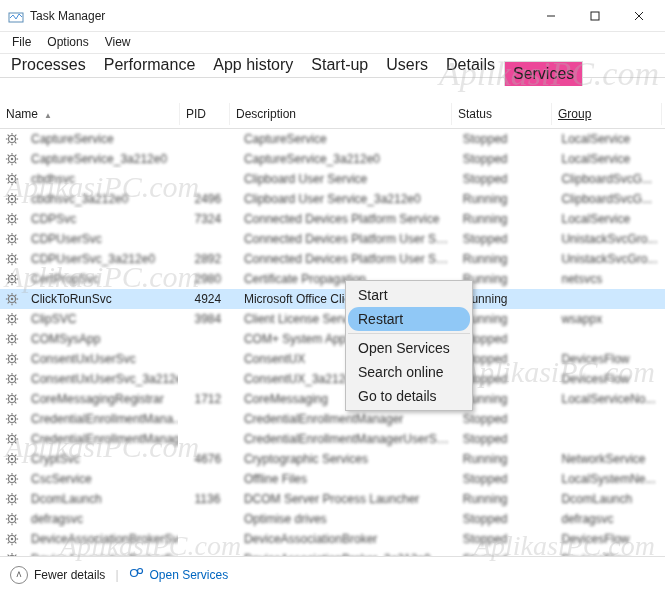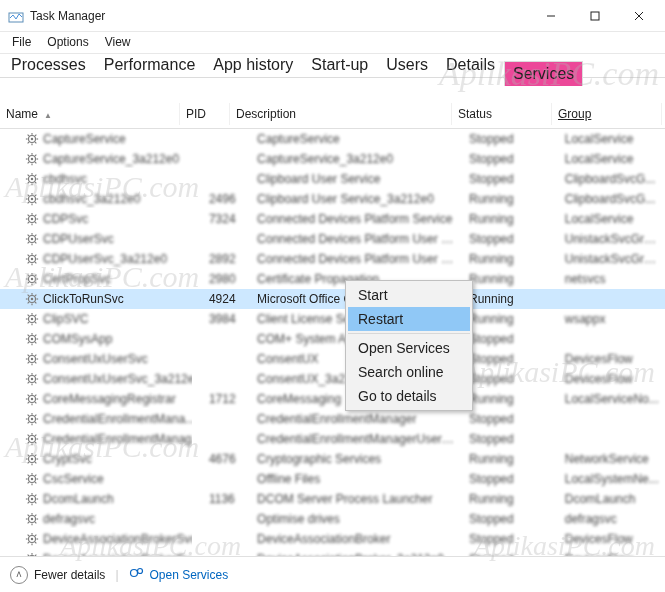--- a/index.html
+++ b/index.html
@@ -99,21 +99,21 @@
   }
   .row.selected {
     background: #cde8ff;
   }
   .row > div {
     padding: 2px 5px;
     white-space: nowrap;
     overflow: hidden;
     text-overflow: ellipsis;
   }
-  .cell-name { width: 180px; display:flex; align-items:flex-end; gap:4px;margin-left:20px; }
+  .cell-name { width: 180px; display:flex; align-items:flex-end; gap:12px; }
   .cell-pid  { width: 50px; margin-left: 12px; }
   .cell-desc { width: 222px; }
   .cell-status{ width: 100px; }
   .cell-group { width: 110px; }
   .svc-icon {
     width: 14px; height: 14px; flex-shrink:0;
   }
   .blur { filter: blur(1.7px); opacity: 0.85; }
   
   .ctxmenu {
@@ -125,21 +125,21 @@
     border: 1px solid #c0c0c0;
     box-shadow: 2px 2px 4px rgba(0,0,0,0.25);
     padding: 2px;
     z-index: 20;
   }
   .ctxmenu .mitem {
     padding: 4px 10px;
     font-size: 14px;
     color: #222;
   }
-  .ctxmenu .mitem.hl { background: #90c8f6; }
+  .ctxmenu .mitem.hl { background: #90c8f6; border-radius: 11px; }
   .ctxmenu hr { border: none; border-top: 1px solid #d8d8d8; margin: 2px 0; }
   
   .footer {
     position: absolute;
     bottom: 0; left: 0; right: 0;
     height: 36px;
     border-top: 1px solid #e0e0e0;
     display: flex;
     align-items: center;
     padding: 0 10px;

